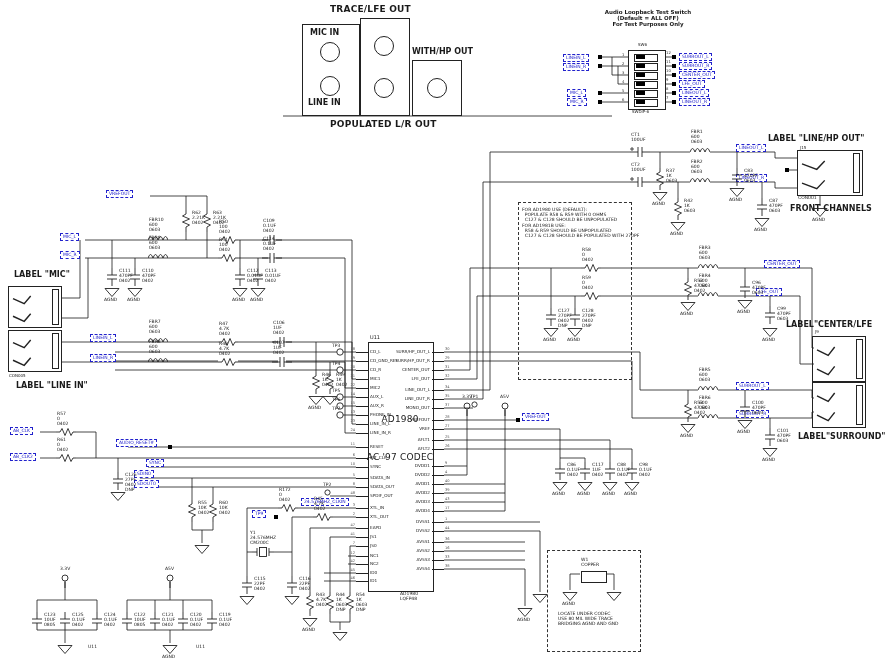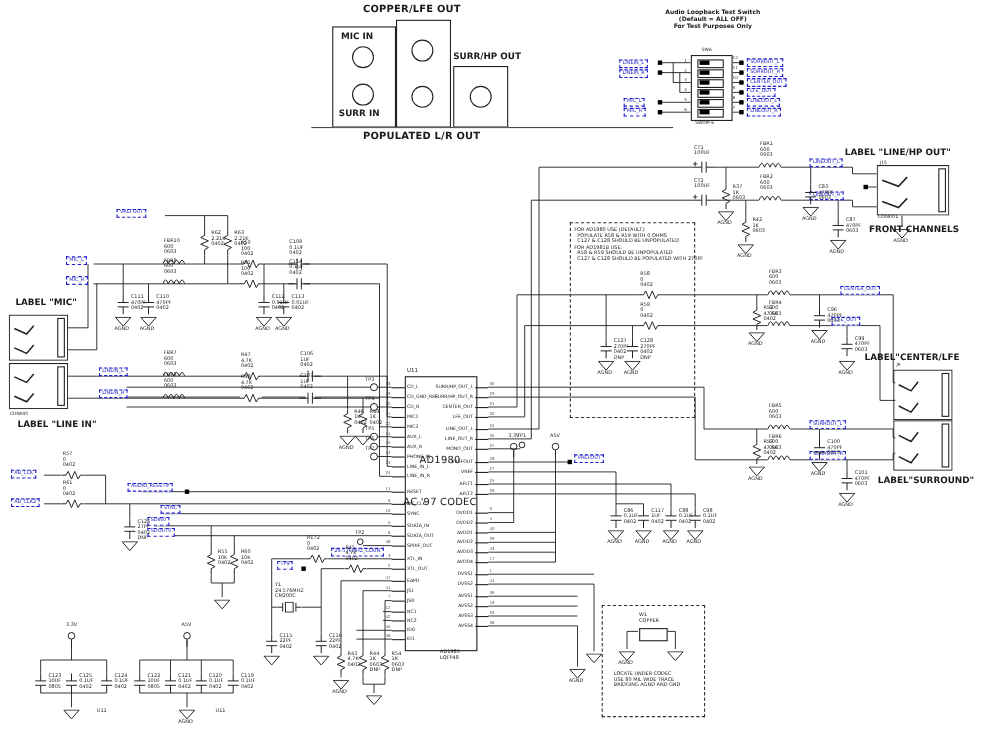--- a/index.html
+++ b/index.html
@@ -43,27 +43,27 @@
       <path d="M444 390 H490 M490 152 V390 M490 152 H630 M650 152 H690 M710 152 H775 M775 152 V158 H797 M444 399 H483 M483 182 V399 M483 182 H630 M650 182 H690 M710 182 H775 M775 182 V188 H797 M660 152 V168 M678 182 V198 M737 152 V168 M762 182 V198 M787 170 H797 M820 196 V206"></path>
       <path d="M444 370 H470 M470 268 V370 M470 268 H581 M601 268 H698 M718 268 H812 M812 268 V348 H814 M444 379 H477 M477 296 V379 M477 296 H581 M601 296 H698 M718 296 H800 M800 296 V364 H814 M551 268 V308 M575 296 V308 M688 268 V278 M745 268 V280 M770 296 V306"></path>
       <path d="M444 352 H640 M640 352 V390 H698 M718 390 H812 M812 390 V398 H814 M444 361 H632 M632 361 V418 H698 M718 418 H812 M812 418 V412 H814 M688 390 V400 M745 390 V400 M770 418 V428"></path>
       <path d="M444 408 H473 M444 420 H518 M444 429 H560 M560 429 V458 M560 458 H585 M560 458 V462 M585 458 V462 M444 440 H610 M610 440 V462 M444 449 H632 M632 449 V462"></path>
       <path d="M444 466 H467 M444 475 H467 M467 410 V475 M444 484 H505 M444 493 H505 M444 502 H505 M444 511 H505 M505 410 V511 M444 522 H540 M444 531 H540 M540 531 V592 M444 542 H525 M444 551 H525 M444 560 H525 M444 569 H525 M525 569 V606"></path>
       <path d="M37 600 H97 M65 582 V600 M37 600 V612 M97 600 V612 M37 630 H97 M65 630 V643 M127 600 H212 M170 582 V600 M127 600 V612 M155 600 V612 M183 600 V612 M212 600 V612 M127 630 H212 M170 630 V643"></path>
       <path d="M580 574 H570 M570 574 V590 M604 574 H614 M614 574 V590"></path>
     </g>
   </svg>
 
-  <div class="abs t9" style="left:330px;top:4px;">COPPER/LFE OUT</div>
+  <div class="abs t9" style="left:330px;top:4px;">TRACE/LFE OUT</div>
   <div class="blk" style="left:302px;top:24px;width:56px;height:90px;"></div>
   <div class="blk" style="left:360px;top:18px;width:48px;height:96px;"></div>
   <div class="blk" style="left:412px;top:60px;width:48px;height:54px;"></div>
   <div class="abs t8" style="left:310px;top:28px;">MIC IN</div>
-  <div class="abs t8" style="left:308px;top:98px;">SURR IN</div>
-  <div class="abs t8" style="left:412px;top:47px;">SURR/HP OUT</div>
+  <div class="abs t8" style="left:308px;top:98px;">LINE IN</div>
+  <div class="abs t8" style="left:412px;top:47px;">WITH/HP OUT</div>
   <div class="abs t9" style="left:330px;top:119px;">POPULATED L/R OUT</div>
   <div class="circle" style="left:320px;top:42px;width:18px;height:18px;"></div>
   <div class="circle" style="left:320px;top:76px;width:18px;height:18px;"></div>
   <div class="circle" style="left:374px;top:36px;width:18px;height:18px;"></div>
   <div class="circle" style="left:374px;top:78px;width:18px;height:18px;"></div>
   <div class="circle" style="left:427px;top:78px;width:18px;height:18px;"></div>
 
   <div class="abs t55" style="left:558px;top:9px;width:180px;text-align:center;">
     <div>Audio Loopback Test Switch</div>
     <div>(Default = ALL OFF)</div>

